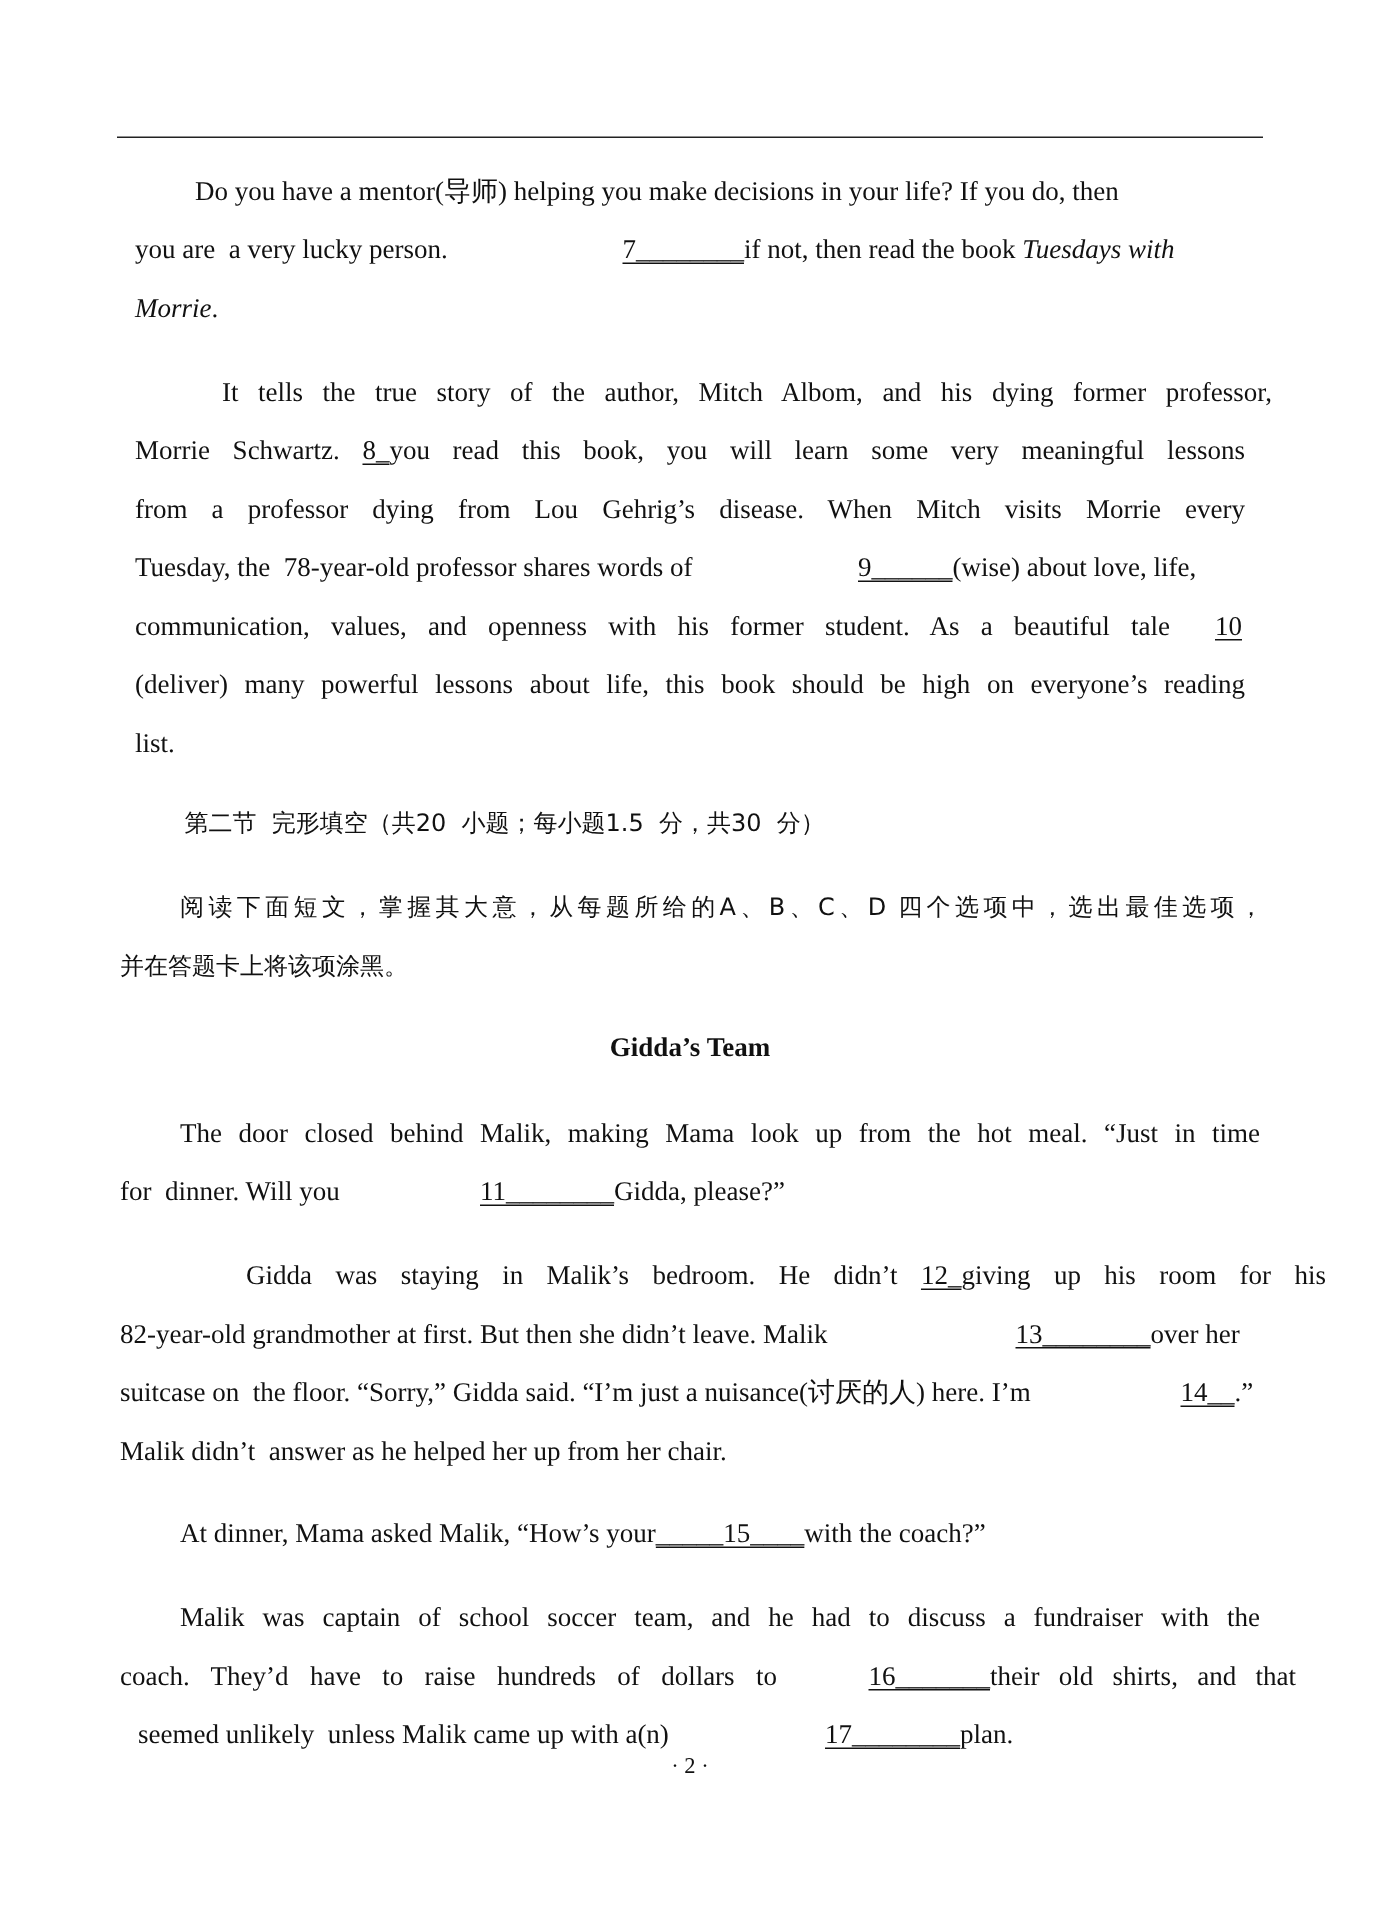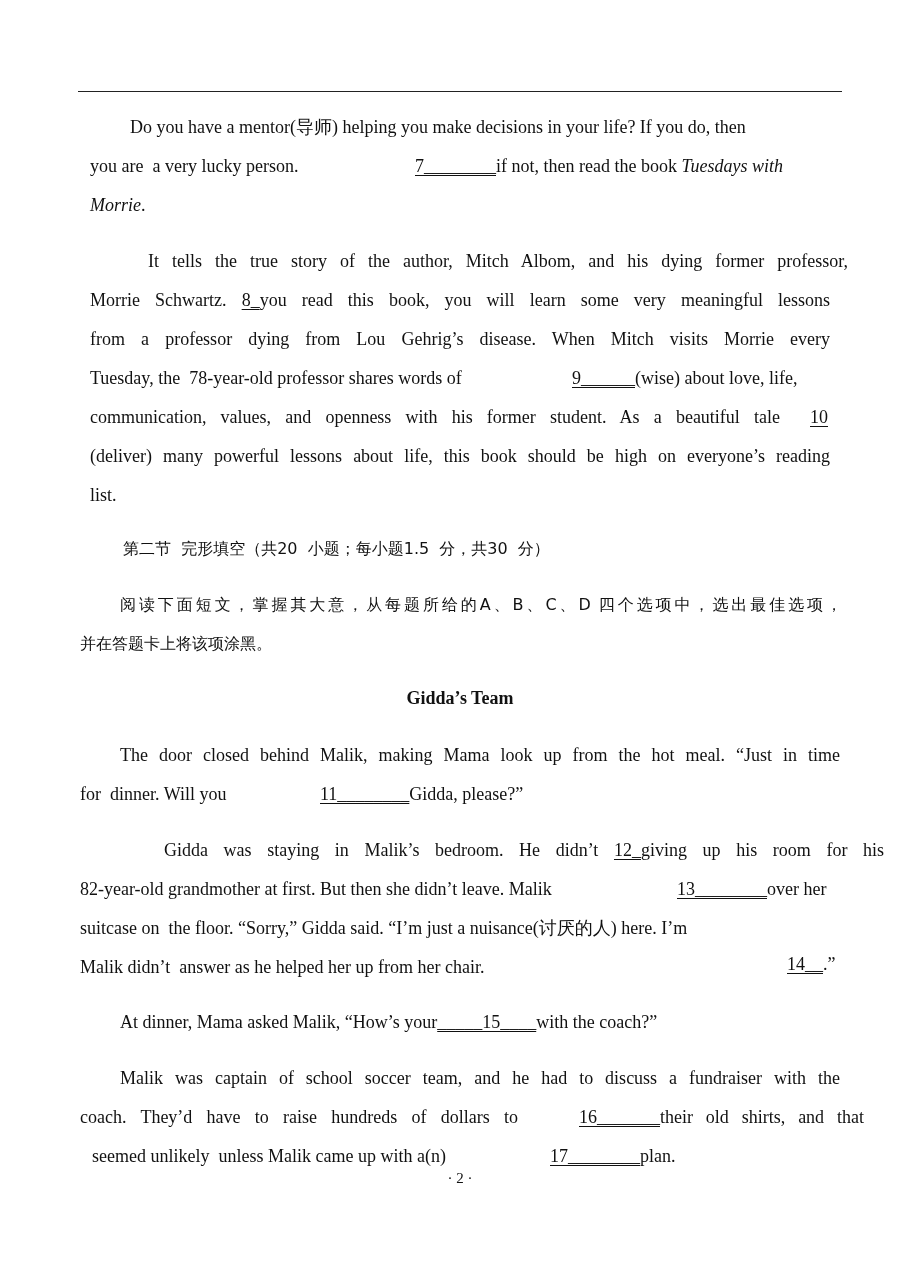--- a/index.html
+++ b/index.html
@@ -44,21 +44,21 @@
 <div class="title">Gidda’s Team</div>
 
 <div class="line just" style="left:120px; top:744px; width:720px;">The door closed behind Malik, making Mama look up from the hot meal. “Just in time</div>
 <div class="line" style="left:80px; top:783px;">for  dinner. Will you</div>
 <div class="line" style="left:320px; top:783px;"><span class="u">11________</span><span>Gidda, please?”</span></div>
 
 <div class="line just" style="left:120px; top:839px; width:720px;margin-left:44px;"><span>Gidda was staying in Malik’s bedroom. He didn’t </span><span class="u">12_</span><span>giving up his room for his</span></div>
 <div class="line" style="left:80px; top:878px;">82-year-old grandmother at first. But then she didn’t leave. Malik</div>
 <div class="line" style="left:677px; top:878px;"><span class="u">13________</span><span>over her</span></div>
 <div class="line" style="left:80px; top:917px;">suitcase on  the floor. “Sorry,” Gidda said. “I’m just a nuisance(讨厌的人) here. I’m</div>
-<div class="line" style="left:787px; top:917px;margin-top:36px;"><span class="u">14__</span><span>.”</span></div>
+<div class="line" style="left:787px; top:917px;"><span class="u">14__</span><span>.”</span></div>
 <div class="line" style="left:80px; top:956px;">Malik didn’t  answer as he helped her up from her chair.</div>
 
 <div class="line" style="left:120px; top:1011px;"><span>At dinner, Mama asked Malik, “How’s your</span><span class="u">_____15____</span><span>with the coach?”</span></div>
 
 <div class="line just" style="left:120px; top:1067px; width:720px;">Malik was captain of school soccer team, and he had to discuss a fundraiser with the</div>
 <div class="line just" style="left:80px; top:1106px; width:438px;">coach.  They’d have to raise hundreds of dollars to</div>
 <div class="line just" style="left:555px; top:1106px; width:285px;margin-left:24px;"><span class="u">16_______</span><span>their old shirts, and that</span></div>
 <div class="line" style="left:80px; top:1145px;margin-left:12px;">seemed unlikely  unless Malik came up with a(n)</div>
 <div class="line" style="left:550px; top:1145px;"><span class="u">17________</span><span>plan.</span></div>
 

